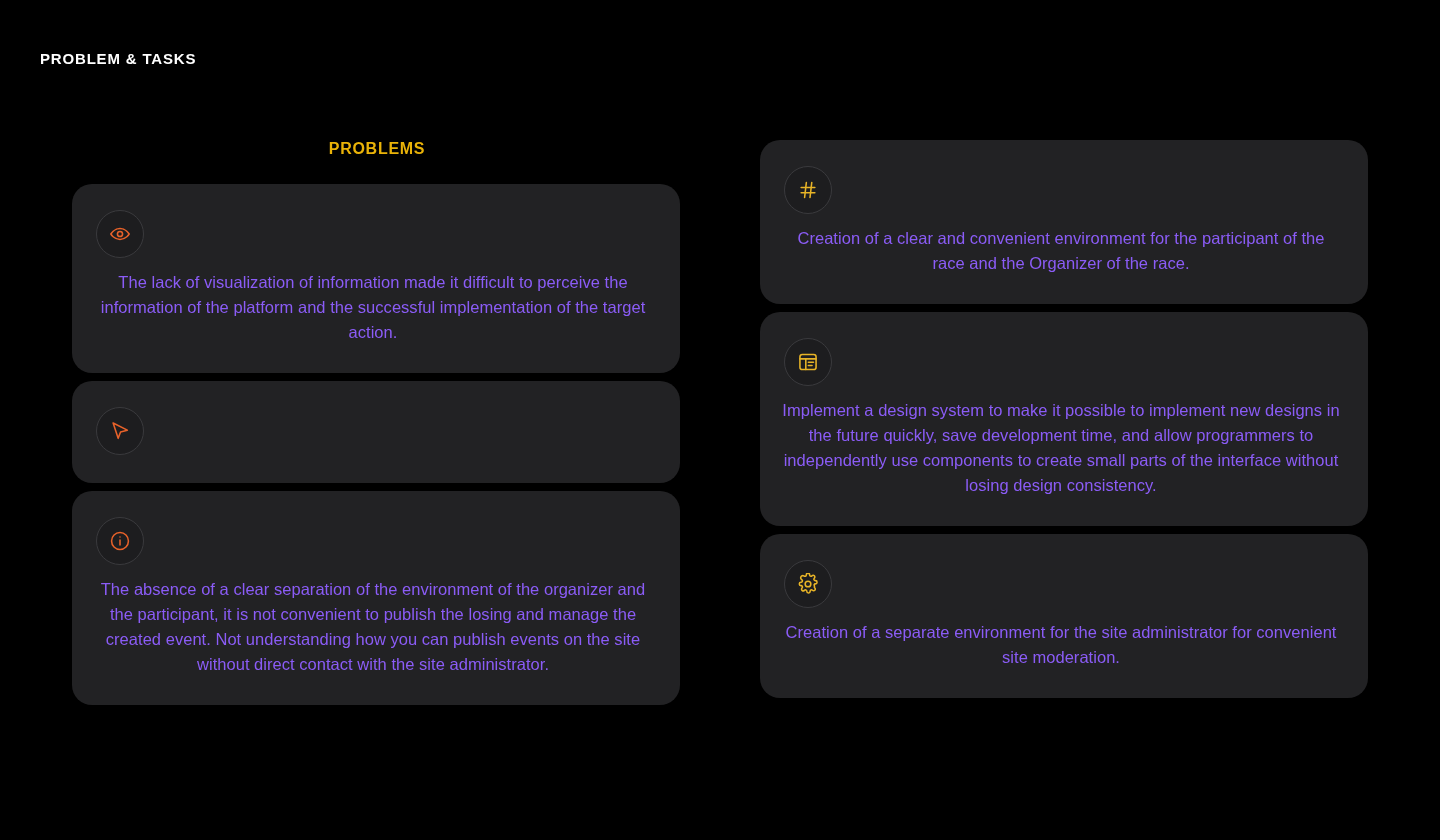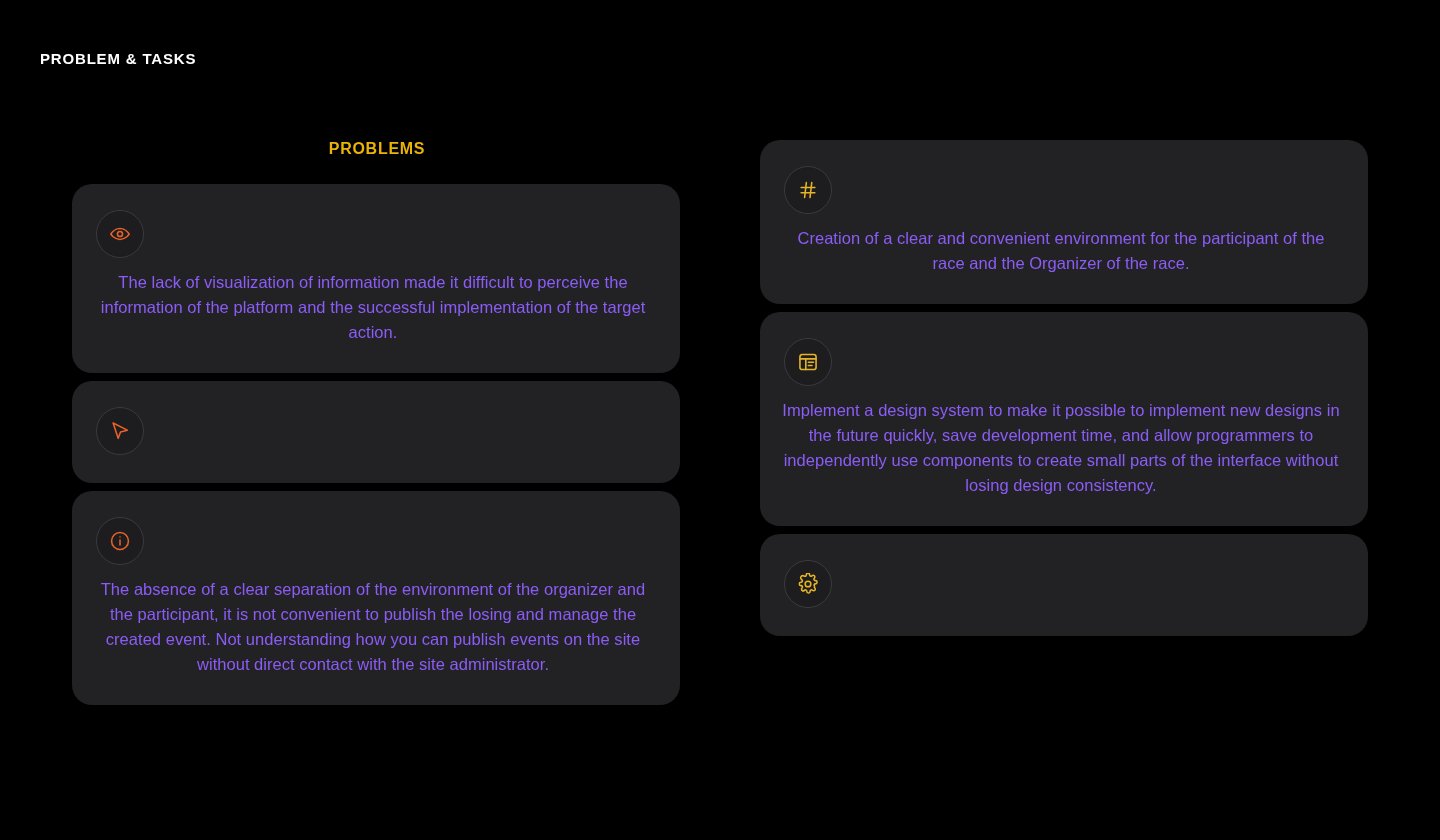--- a/index.html
+++ b/index.html
@@ -176,19 +176,20 @@
           <div class="card-text">Implement a design system to make it possible to implement new designs in the future quickly, save development time, and allow programmers to independently use components to create small parts of the interface without losing design consistency.</div>
         </div>
 
         <div class="card">
           <div class="card-icon">
             <svg width="22" height="22" viewBox="0 0 24 24" fill="none" stroke="#e8b427" stroke-width="1.7" stroke-linecap="round" stroke-linejoin="round">
               <circle cx="12" cy="12" r="3.1"></circle>
               <path d="M19.1 14.6a1.5 1.5 0 0 0 .3 1.65l.05.05a1.8 1.8 0 1 1-2.55 2.55l-.05-.05a1.5 1.5 0 0 0-1.65-.3 1.5 1.5 0 0 0-.9 1.37v.14a1.8 1.8 0 1 1-3.6 0v-.07a1.5 1.5 0 0 0-.98-1.37 1.5 1.5 0 0 0-1.65.3l-.05.05a1.8 1.8 0 1 1-2.55-2.55l.05-.05a1.5 1.5 0 0 0 .3-1.65 1.5 1.5 0 0 0-1.37-.9h-.14a1.8 1.8 0 1 1 0-3.6h.07a1.5 1.5 0 0 0 1.37-.98 1.5 1.5 0 0 0-.3-1.65l-.05-.05A1.8 1.8 0 1 1 7.5 3.14l.05.05a1.5 1.5 0 0 0 1.65.3h.07a1.5 1.5 0 0 0 .9-1.37v-.14a1.8 1.8 0 1 1 3.6 0v.07a1.5 1.5 0 0 0 .9 1.37 1.5 1.5 0 0 0 1.65-.3l.05-.05a1.8 1.8 0 1 1 2.55 2.55l-.05.05a1.5 1.5 0 0 0-.3 1.65v.07a1.5 1.5 0 0 0 1.37.9h.14a1.8 1.8 0 1 1 0 3.6h-.07a1.5 1.5 0 0 0-1.37.9Z"></path>
             </svg>
           </div>
+          <div class="card-text">Creation of a separate environment for the site administrator for convenient site moderation.</div>
         </div>
 
       </div>
     </div>
 
   </div>
 </div>
 
 </body></html>

